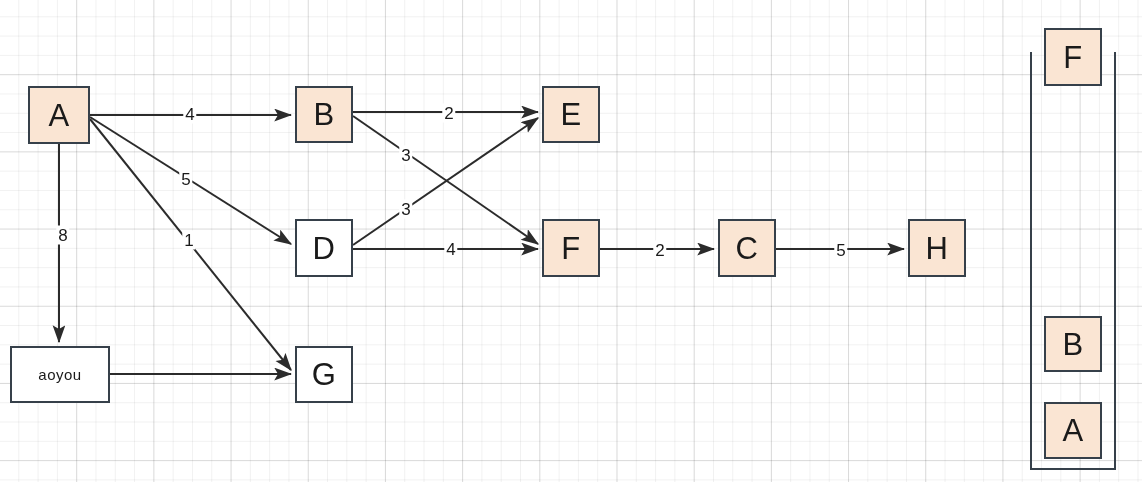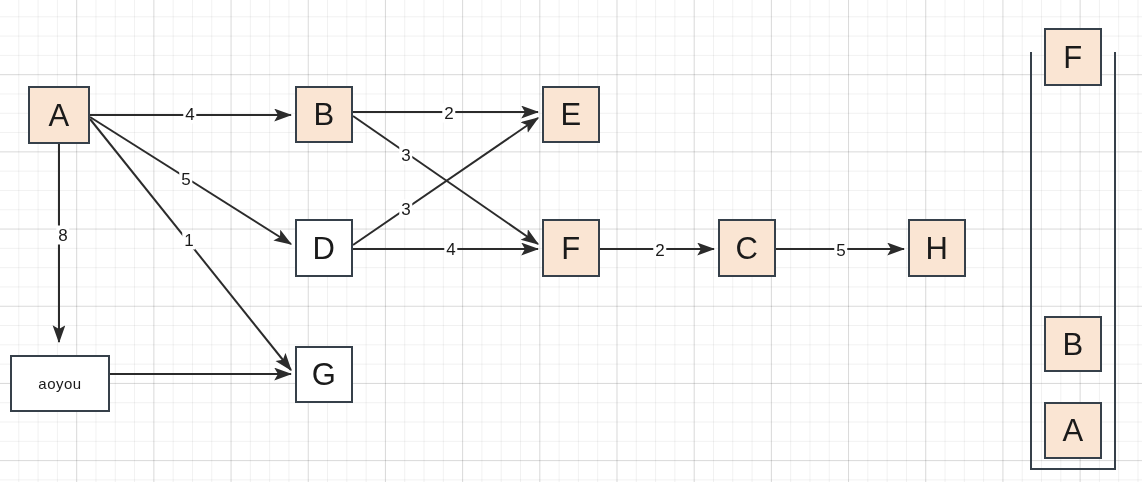--- a/index.html
+++ b/index.html
@@ -113,21 +113,21 @@
       </div>
       <div class="node filled" style="left: 542px; top: 219px; width: 58px; height: 58px;">
         <span>F</span>
       </div>
       <div class="node filled" style="left: 718px; top: 219px; width: 58px; height: 58px;">
         <span>C</span>
       </div>
       <div class="node filled" style="left: 908px; top: 219px; width: 58px; height: 58px;">
         <span>H</span>
       </div>
-      <div class="node plain small-text" style="left: 10px; top: 346px; width: 100px; height: 57px; margin-top: 9px;">
+      <div class="node plain small-text" style="left: 10px; top: 346px; width: 100px; height: 57px;">
         <span>aoyou</span>
       </div>
       <div class="node plain" style="left: 295px; top: 346px; width: 58px; height: 57px;">
         <span>G</span>
       </div>
     </div>
   <div id="labels-group">
       <div class="edge-label" style="left: 190px; top: 114px;">4</div>
       <div class="edge-label" style="left: 186px; top: 179px;">5</div>
       <div class="edge-label" style="left: 189px; top: 240px;">1</div>

